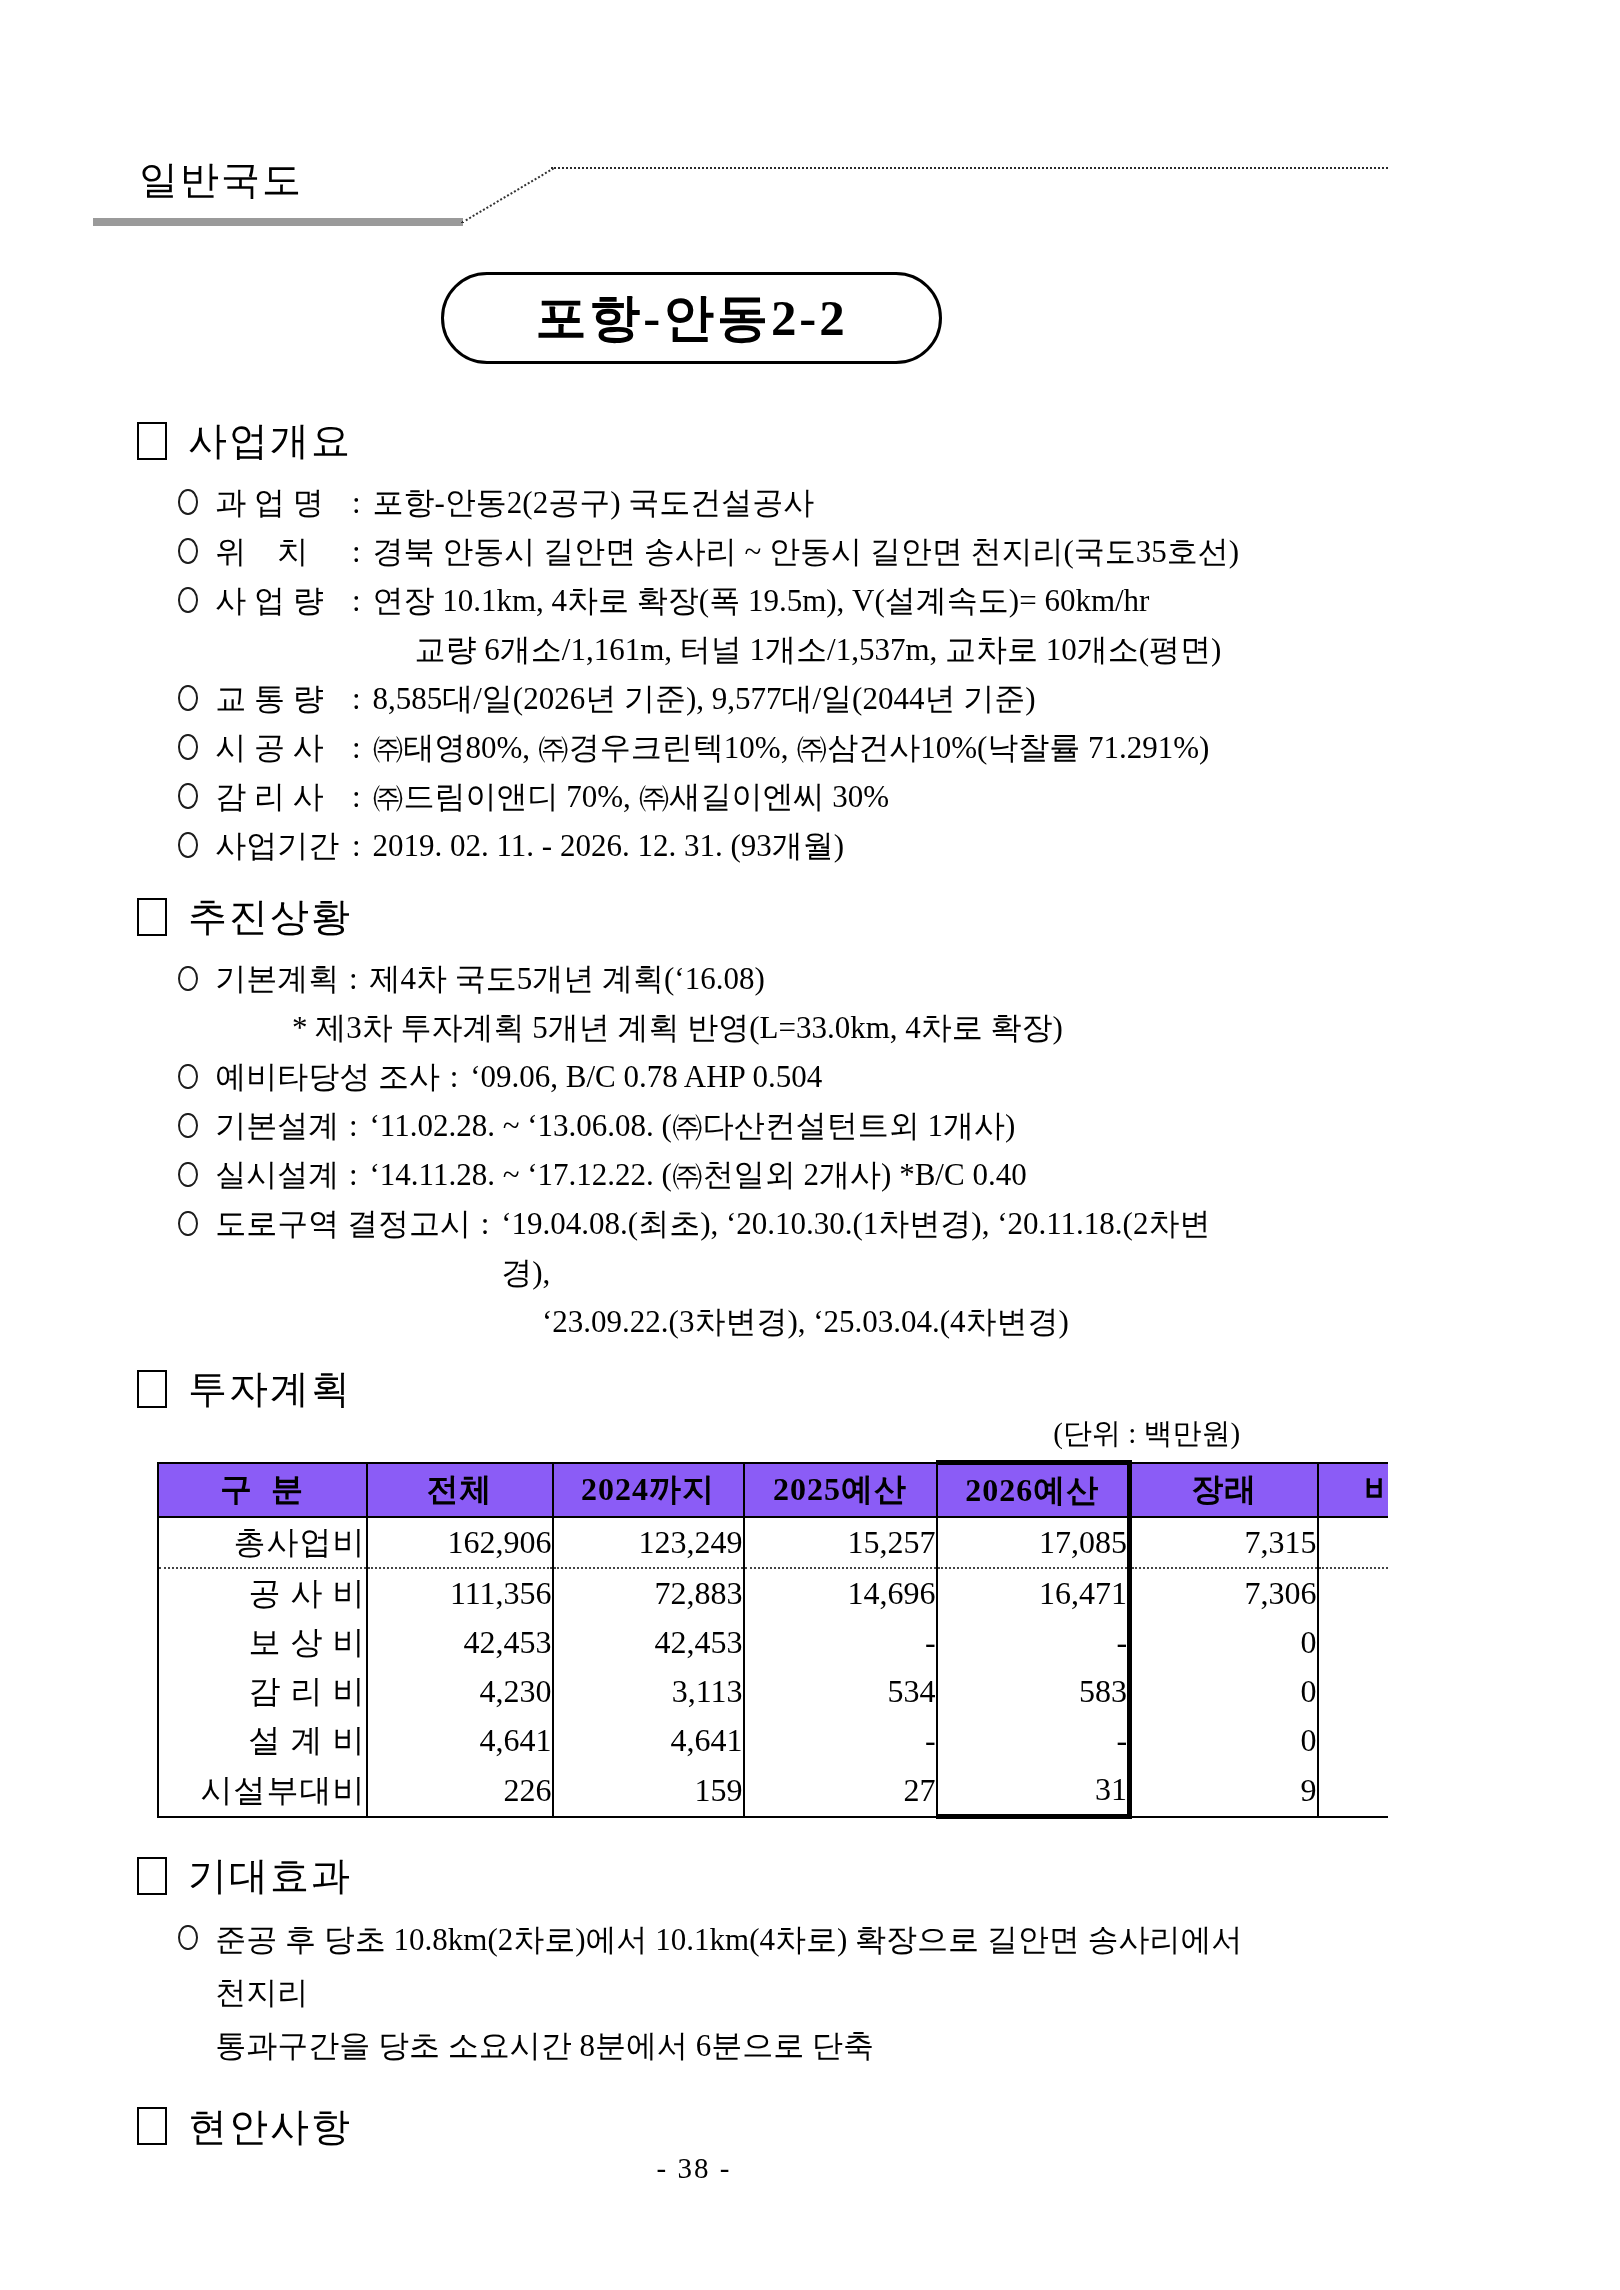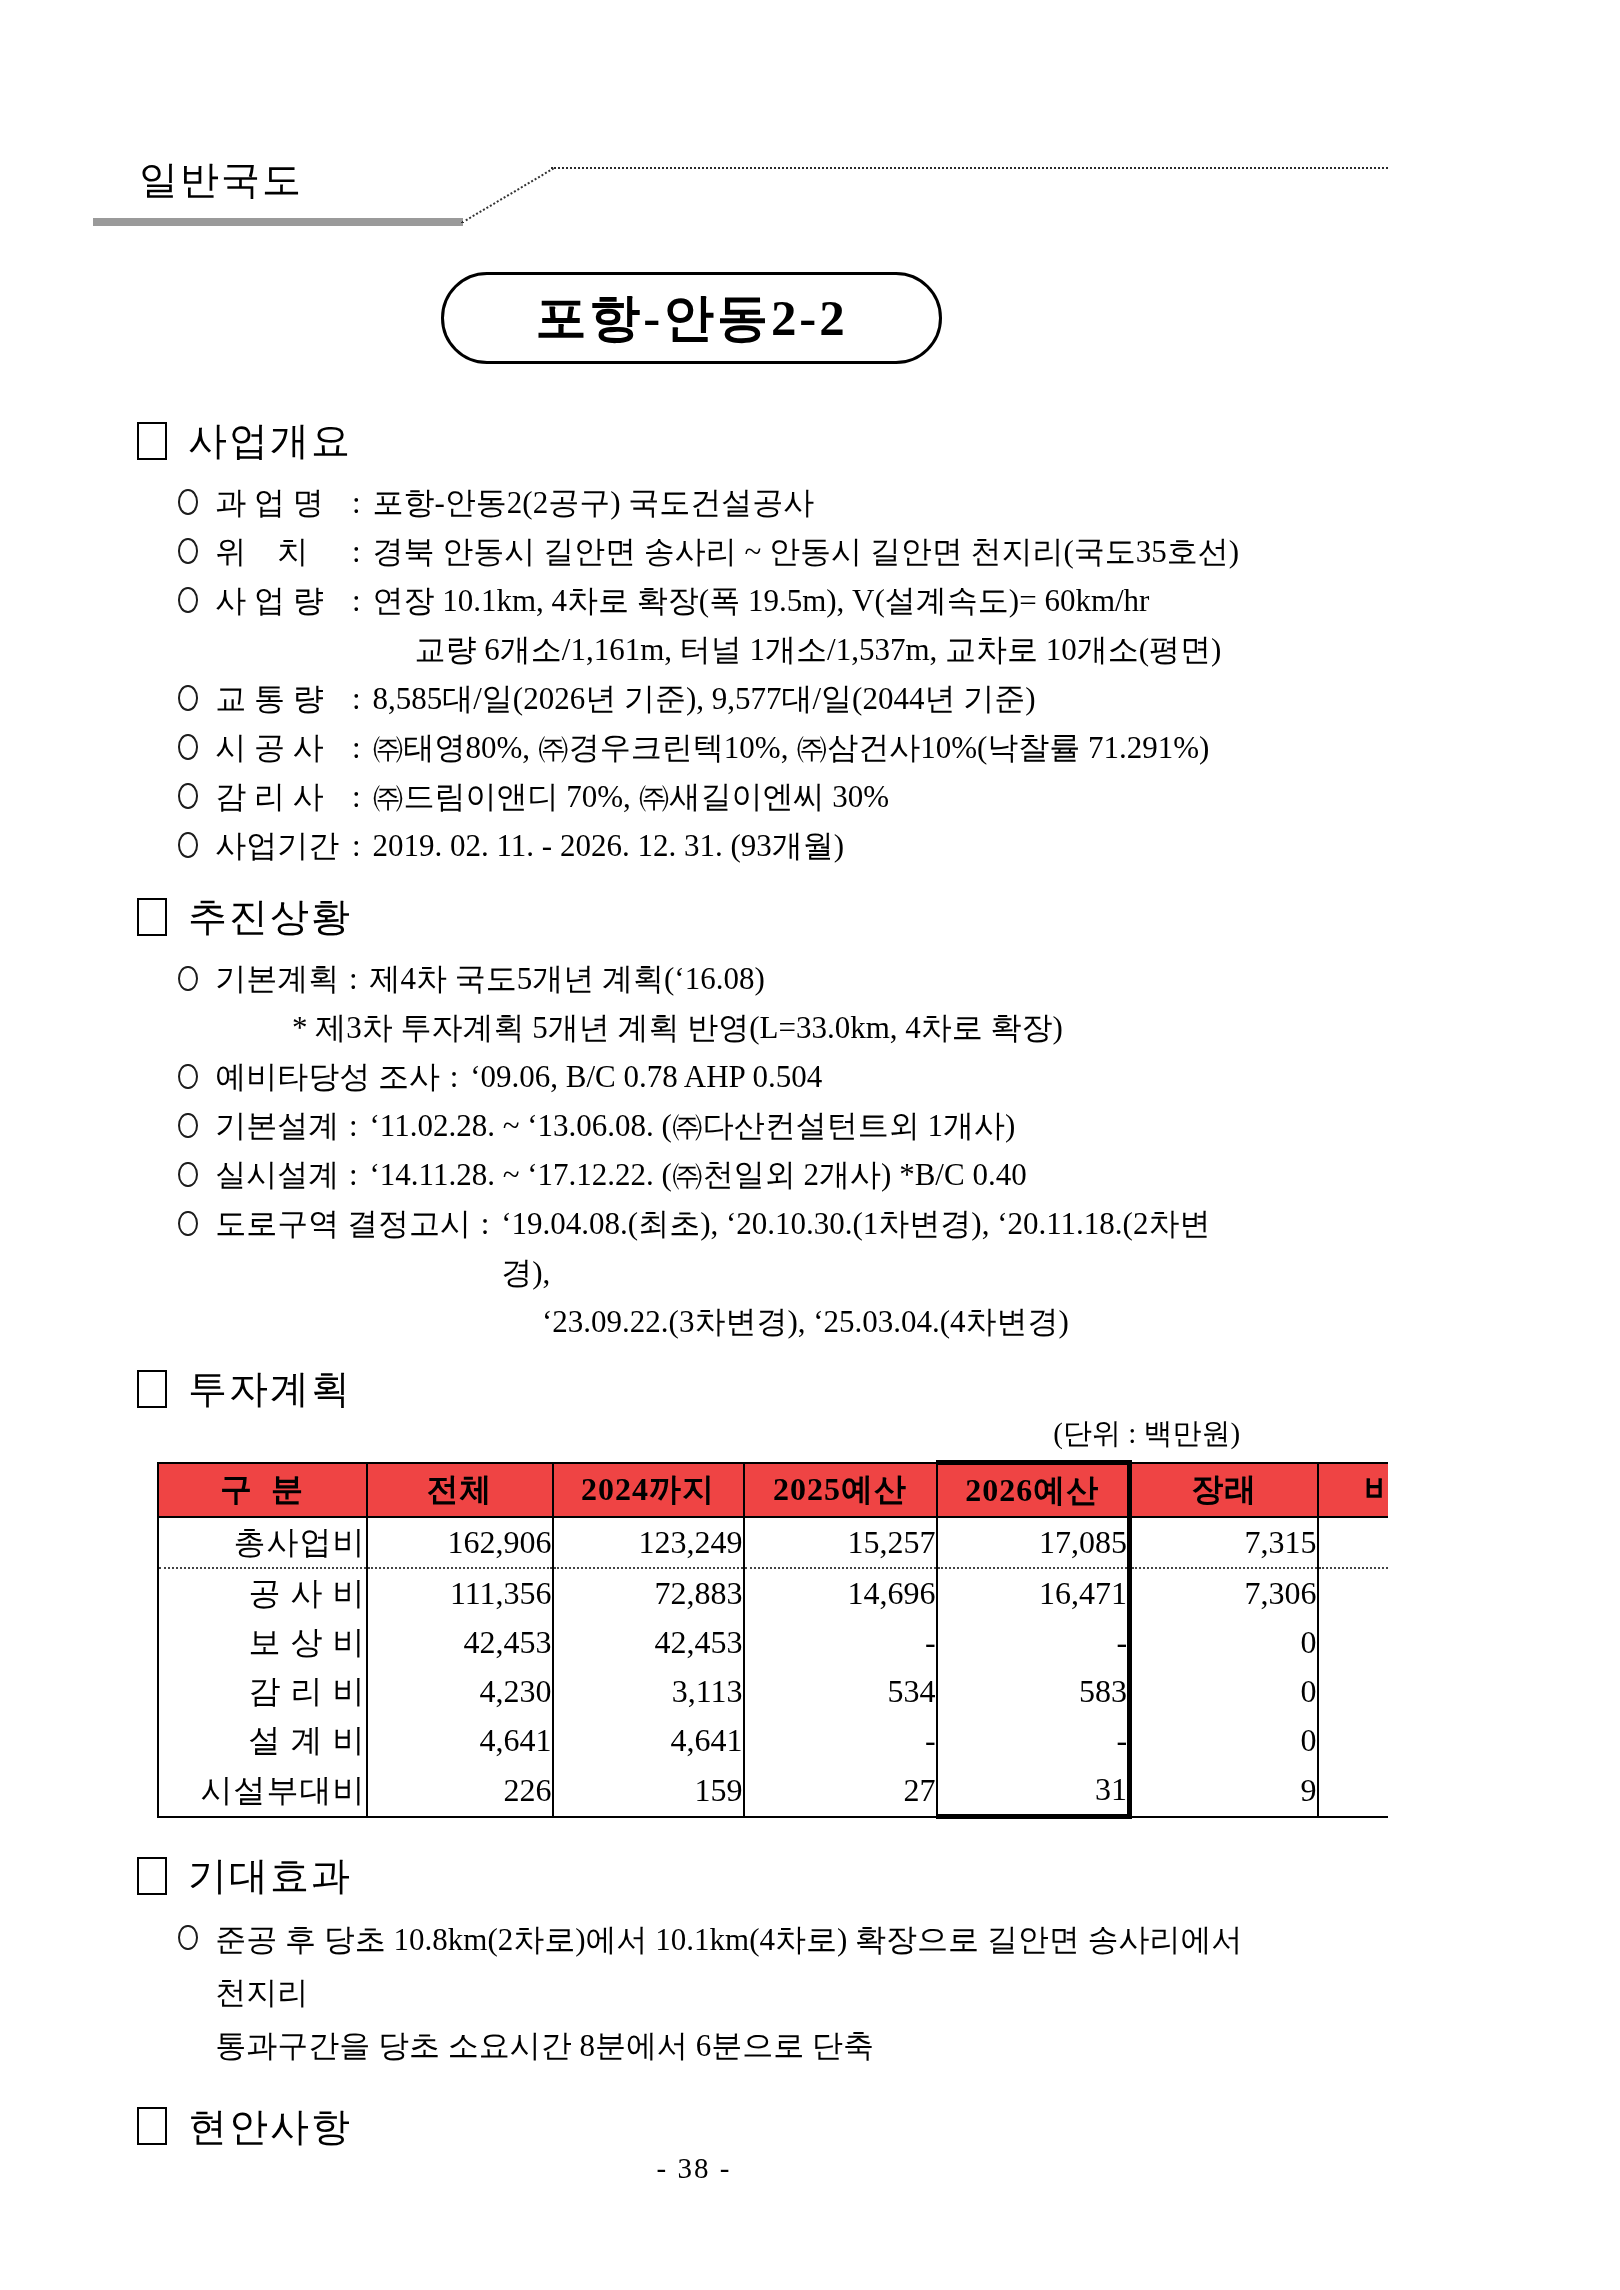--- a/index.html
+++ b/index.html
@@ -117,21 +117,21 @@
   .tbl-wrap { margin: 5.9px 0 0 19.6px; }
   table.inv {
     border-collapse: collapse;
     width: 1319px;
     table-layout: fixed;
     font-size: 32px;
     border: 2.9px solid #000;
   }
   table.inv th, table.inv td { padding: 0; }
   table.inv th {
-    background: #ef4444;
+    background: #8b5cf6;
     font-weight: 700;
     height: 51px;
     text-align: center;
     border-bottom: 2.9px solid #000;
     border-left: 2px solid #000;
     white-space: pre;
     letter-spacing: 1px;
   }
   table.inv td {
     height: 49px;

